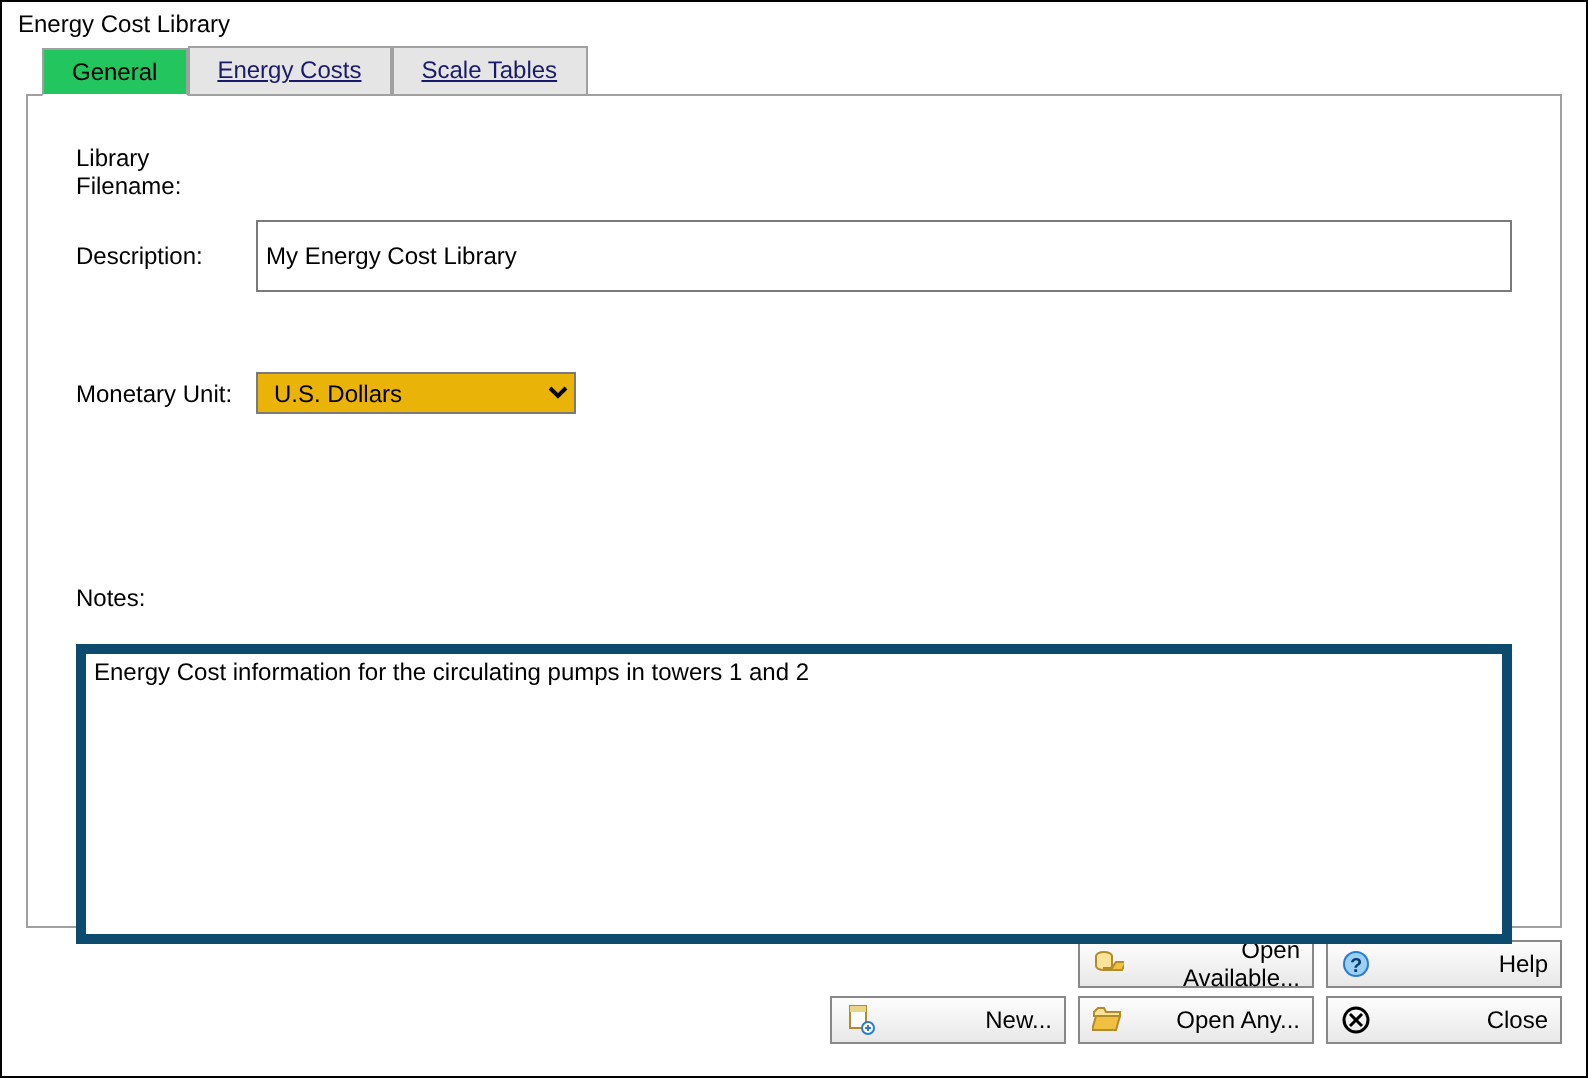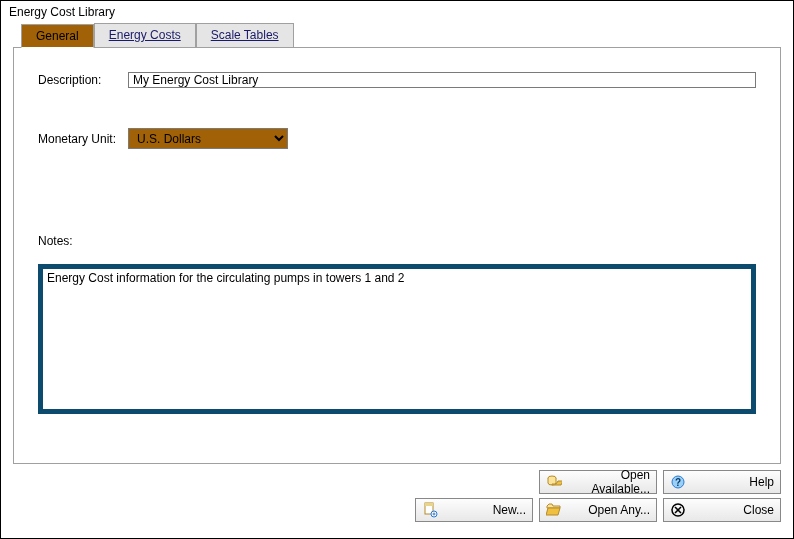--- a/index.html
+++ b/index.html
@@ -34,21 +34,21 @@
       border-bottom: none;
       background: #e5e5e5;
       color: #1a1a6a;
       text-decoration: underline;
       font-size: 12px;
       cursor: pointer;
       margin-right: 0px;
       position: relative;
     }
     .tab.active {
-      background: #a16207;
+      background: #22c55e;
       color: #000;
       text-decoration: none;
       top: 1px;
       border-bottom: 1px solid #fff;
     }
     .tab-panel {
       border: 1px solid #a0a0a0;
       background: #fff;
       padding: 24px 24px 20px 24px;
       height: 417px;
@@ -60,31 +60,31 @@
       align-items: center;
       margin-bottom: 10px;
     }
     .label {
       width: 90px;
       font-size: 12px;
     }
     .text-input {
       flex: 1;
       border: 1px solid #7a7a7a;
-      height: 16px;
+      height: 36px;
       padding: 1px 4px;
       font-family: inherit;
       font-size: 12px;
     }
     .gap { height: 30px; }
     .select {
       width: 160px;
       height: 21px;
       border: 1px solid #7a7a7a;
-      background: #a16207;
+      background: #eab308;
       font-family: inherit;
       font-size: 12px;
       padding-left: 4px;
     }
     .notes-label {
       margin-top: 85px;
       margin-bottom: 16px;
       font-size: 12px;
     }
     .textarea {
@@ -138,20 +138,23 @@
 <div class="window-title">Energy Cost Library</div>
 
 <div class="main-area">
   <div class="tabs">
     <div class="tab active">General</div>
     <div class="tab">Energy Costs</div>
     <div class="tab">Scale Tables</div>
   </div>
 
   <div class="tab-panel">
+    <div class="row">
+      <div class="label">Library Filename:</div>
+    </div>
     <div class="row">
       <div class="label">Description:</div>
       <input type="text" class="text-input" value="My Energy Cost Library" style="">
     </div>
     <div class="gap"></div>
     <div class="row">
       <div class="label">Monetary Unit:</div>
       <select class="select">
         <option>U.S. Dollars</option>
       </select>

